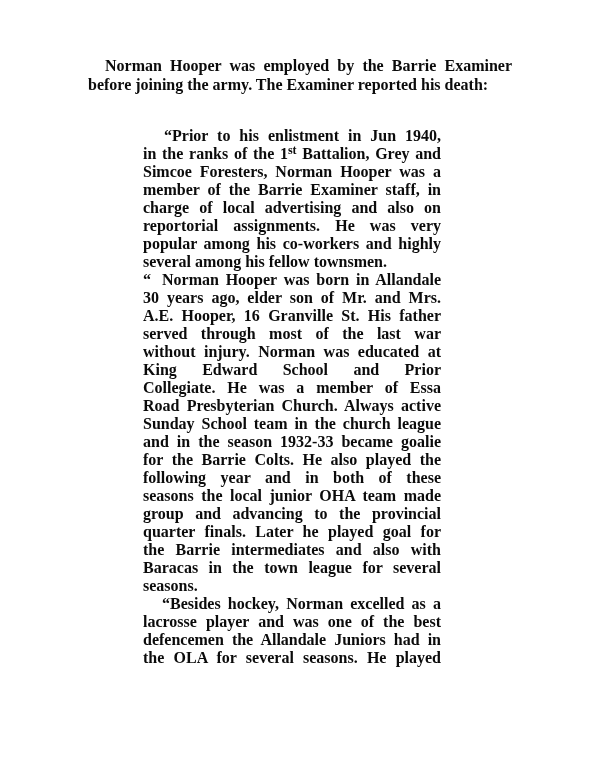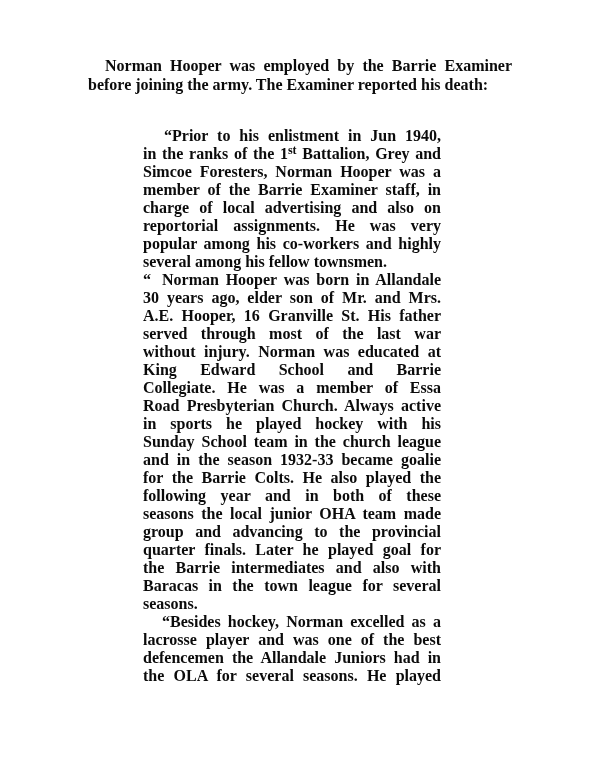--- a/index.html
+++ b/index.html
@@ -76,24 +76,23 @@
       <div class="line">member of the Barrie Examiner staff, in</div>
       <div class="line">charge of local advertising and also on</div>
       <div class="line">reportorial assignments. He was very</div>
       <div class="line">popular among his co-workers and highly</div>
       <div class="line nojust">several among his fellow townsmen.</div>
       <div class="line"><span class="gap-after">“</span><span>Norman Hooper was born in Allandale</span></div>
       <div class="line">30 years ago, elder son of Mr. and Mrs.</div>
       <div class="line">A.E. Hooper, 16 Granville St. His father</div>
       <div class="line">served through most of the last war</div>
       <div class="line">without injury. Norman was educated at</div>
-      <div class="line">King Edward School and Barrie</div>
+      <div class="line">King Edward School and Prior</div>
       <div class="line">Collegiate. He was a member of Essa</div>
       <div class="line">Road Presbyterian Church. Always active</div>
-      <div class="line">in sports he played hockey with his</div>
       <div class="line">Sunday School team in the church league</div>
       <div class="line">and in the season 1932-33 became goalie</div>
       <div class="line">for the Barrie Colts. He also played the</div>
       <div class="line">following year and in both of these</div>
       <div class="line">seasons the local junior OHA team made</div>
       <div class="line">group and advancing to the provincial</div>
       <div class="line">quarter finals. Later he played goal for</div>
       <div class="line">the Barrie intermediates and also with</div>
       <div class="line">Baracas in the town league for several</div>
       <div class="line nojust">seasons.</div>

